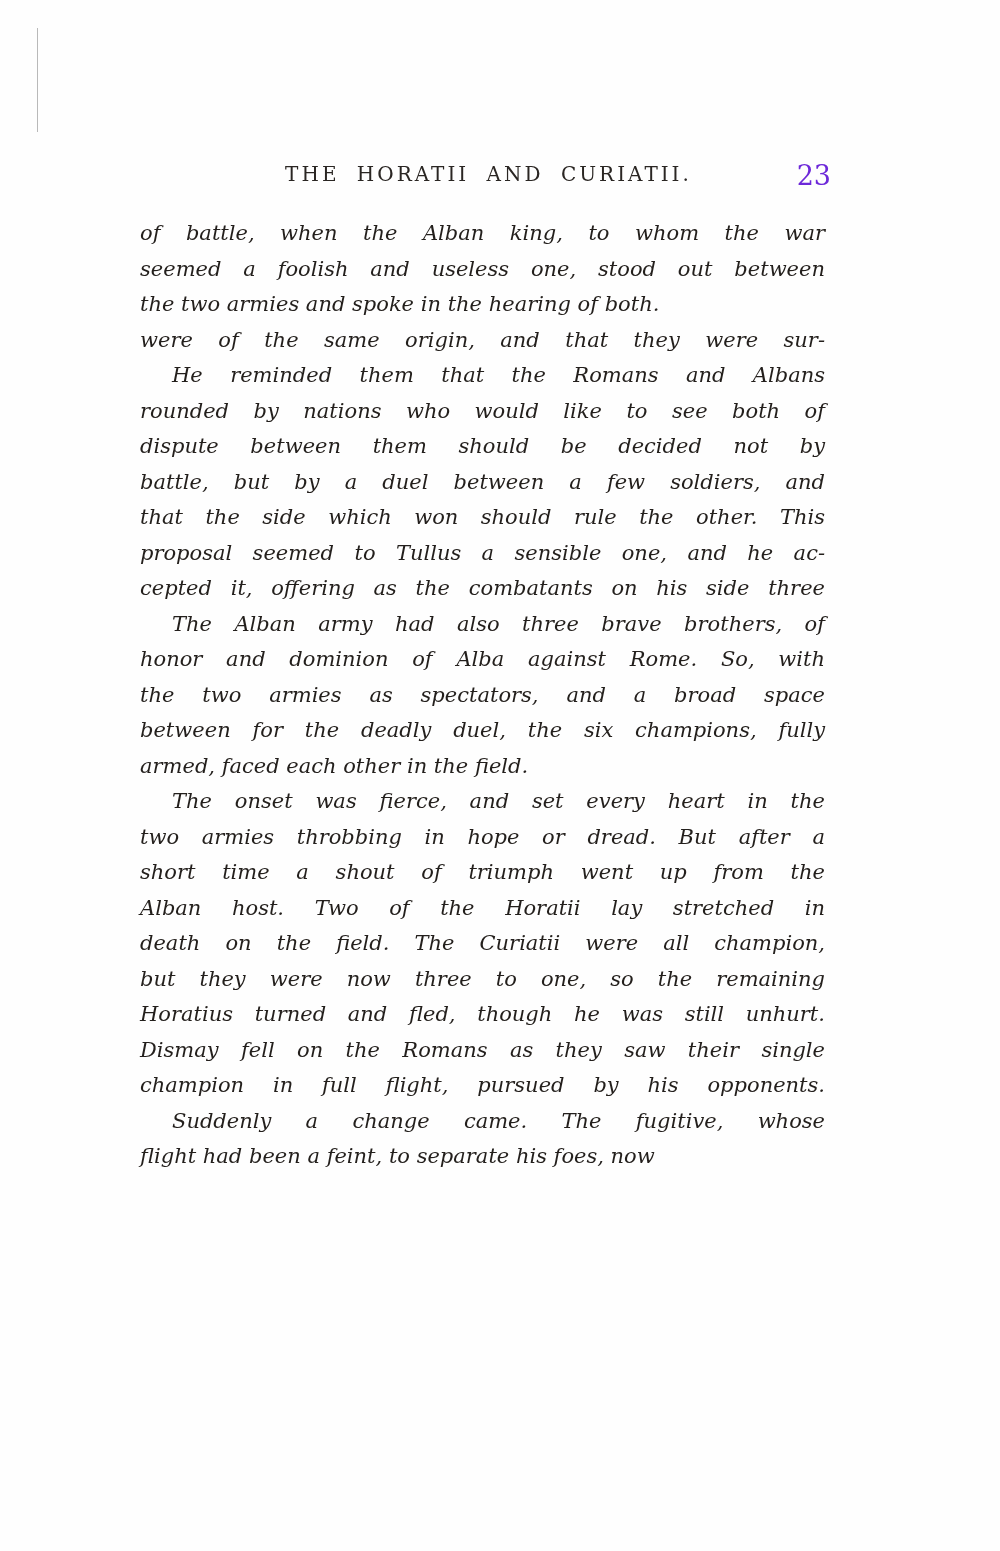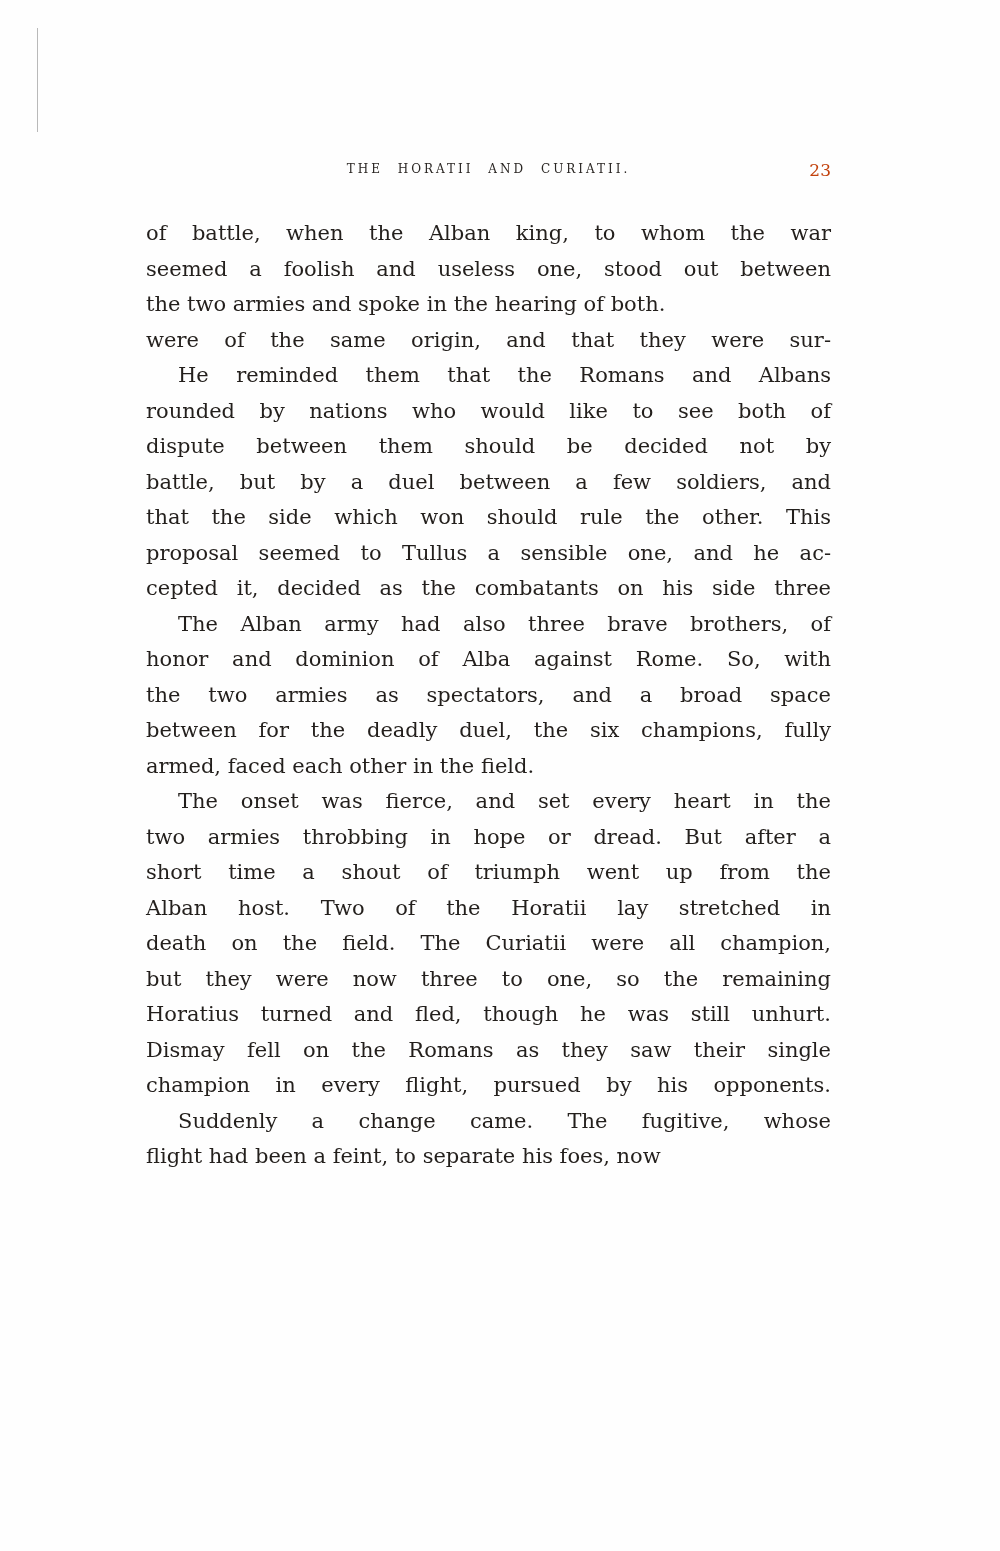--- a/index.html
+++ b/index.html
@@ -29,38 +29,39 @@
     left: 146px;
     top: 162px;
     width: 685px;
     height: 30px;
   }
   .running-title {
     position: absolute;
     left: 0;
     right: 0;
     text-align: center;
-    font-size: 12px;
+    font-size: 20px;
     letter-spacing: 3px;
     word-spacing: 8px;
     font-weight: 500;
     color: #2a2623;
   }
   .page-number {
     position: absolute;
     right: 0;
     top: -2px;
-    font-size: 17px;
-    color: #c2410c;
+    font-size: 27px;
+    color: #6d28d9;
   }
   .content {
     position: absolute;
-    left: 146px;
+    left: 140px;
     top: 216px;
     width: 685px;
+    font-style: italic;
   }
   .paragraph {
     margin: 0;
   }
   .line {
     font-size: 21px;
     line-height: 35.5px;
     text-align: justify;
     text-align-last: justify;
     white-space: normal;
@@ -89,38 +90,38 @@
         <div class="line last">the two armies and spoke in the hearing of both.</div>
       </div>
       <div class="paragraph">
         <div class="line">were of the same origin, and that they were sur-</div>
         <div class="line indent">He reminded them that the Romans and Albans</div>
         <div class="line">rounded by nations who would like to see both of</div>
         <div class="line">dispute between them should be decided not by</div>
         <div class="line">battle, but by a duel between a few soldiers, and</div>
         <div class="line">that the side which won should rule the other.  This</div>
         <div class="line">proposal seemed to Tullus a sensible one, and he ac-</div>
-        <div class="line">cepted it, decided as the combatants on his side three</div>
+        <div class="line">cepted it, offering as the combatants on his side three</div>
       </div>
       <div class="paragraph">
         <div class="line indent">The Alban army had also three brave brothers, of</div>
         <div class="line">honor and dominion of Alba against Rome.  So, with</div>
         <div class="line">the two armies as spectators, and a broad space</div>
         <div class="line">between for the deadly duel, the six champions, fully</div>
         <div class="line last">armed, faced each other in the field.</div>
       </div>
       <div class="paragraph">
         <div class="line indent">The onset was fierce, and set every heart in the</div>
         <div class="line">two armies throbbing in hope or dread.  But after a</div>
         <div class="line">short time a shout of triumph went up from the</div>
         <div class="line">Alban host.  Two of the Horatii lay stretched in</div>
         <div class="line">death on the field.  The Curiatii were all champion,</div>
         <div class="line">but they were now three to one, so the remaining</div>
         <div class="line">Horatius turned and fled, though he was still unhurt.</div>
         <div class="line">Dismay fell on the Romans as they saw their single</div>
-        <div class="line">champion in every flight, pursued by his opponents.</div>
+        <div class="line">champion in full flight, pursued by his opponents.</div>
       </div>
       <div class="paragraph">
         <div class="line indent">Suddenly a change came.  The fugitive, whose</div>
         <div class="line last">flight had been a feint, to separate his foes, now</div>
       </div>
     </div>
 </div>
 
 </body></html>

